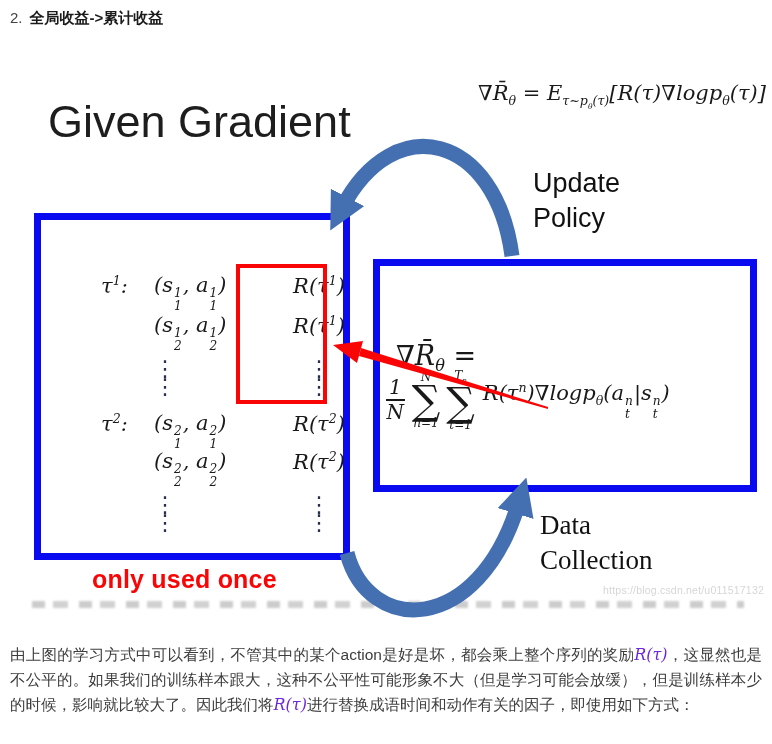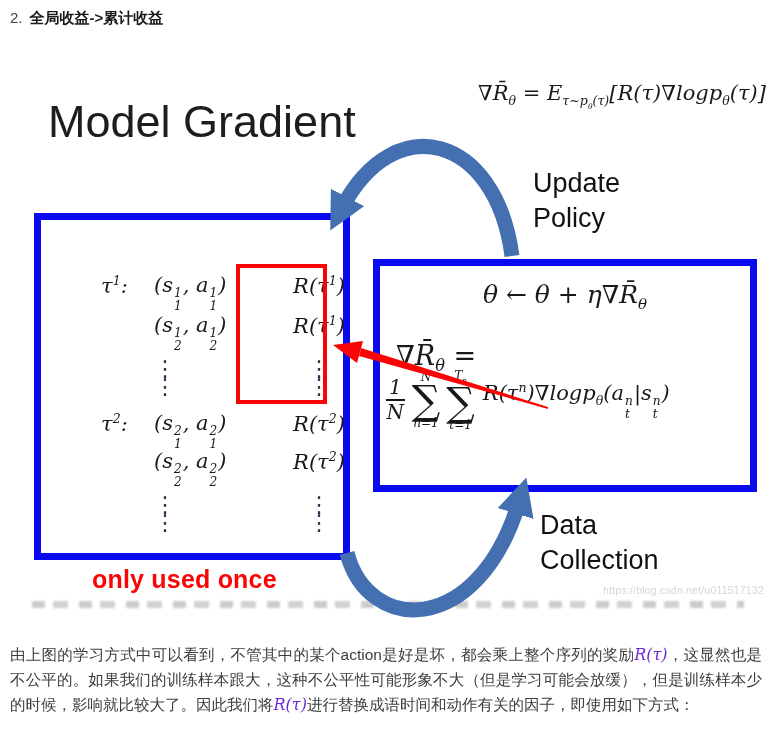--- a/index.html
+++ b/index.html
@@ -63,21 +63,21 @@
         line-height:1.15;margin-right:4px;}
   .frac .num{border-bottom:2px solid #191919;padding:0 3px;}
   .bigop{display:inline-flex;flex-direction:column;align-items:center;line-height:1;margin:0 3px;}
   .bigop .sym{font-size:40px;font-style:normal;line-height:.85;}
   .bigop .lim{font-size:12px;}
   .sexpr{margin-left:5px;}
 
   
   .cycle-label{position:absolute;font-size:27px;color:#111;line-height:1.3;z-index:3;}
   .update-label{left:505px;top:106px;}
-  .data-label{left:512px;top:448px;}
+  .data-label{left:512px;top:448px;font-family:Liberation Serif, serif;}
 
   .watermark{position:absolute;right:4px;top:524px;font-size:10.5px;
              color:var(--watermark-gray);letter-spacing:.2px;z-index:3;}
 
   .artifact{position:absolute;left:4px;top:541px;width:712px;height:7px;opacity:.45;
             filter:blur(1.2px);z-index:0;
             background:repeating-linear-gradient(90deg,#8f8f8f 0 13px,transparent 13px 21px,
                        #9a9a9a 21px 36px,transparent 36px 47px);}
 
   
@@ -94,21 +94,21 @@
 <div id="page">
 
   <div class="header">
     <span class="num">2.</span><span class="ttl">全局收益-&gt;累计收益</span>
   </div>
 
   <div class="slide">
 
     <div class="top-formula math">∇R̄<sub>θ</sub> = E<sub>τ∼p<sub>θ</sub>(τ)</sub>[R(τ)∇logp<sub>θ</sub>(τ)]</div>
 
-    <div class="slide-title">Model Gradient</div>
+    <div class="slide-title">Given Gradient</div>
 
     <div class="artifact"></div>
 
     <div class="left-box">
 
       <div class="trow" style="top:53px">
         <span class="cell cl math">τ<sup>1</sup>:</span>
         <span class="cell cp math">(s<span class="ss">
               <span>1</span>
               <span>1</span>
@@ -161,21 +161,20 @@
         <span class="cell cp">⋮<br>⋮</span>
         <span class="cell cr">⋮<br>⋮</span>
       </div>
     </div>
 
     <div class="red-box"></div>
 
     <div class="caption">only used once</div>
 
     <div class="right-box">
-      <div class="update-rule math">θ ← θ + η∇R̄<sub>θ</sub></div>
       <div class="grad-lhs math">∇R̄<sub>θ</sub> =</div>
       <div class="grad-rhs math">
           <span class="frac">
             <span class="num">1</span>
             <span class="den">N</span>
           </span>
           <span class="bigop">
             <span class="lim">N</span>
             <span class="sym">∑</span>
             <span class="lim">n=1</span>

